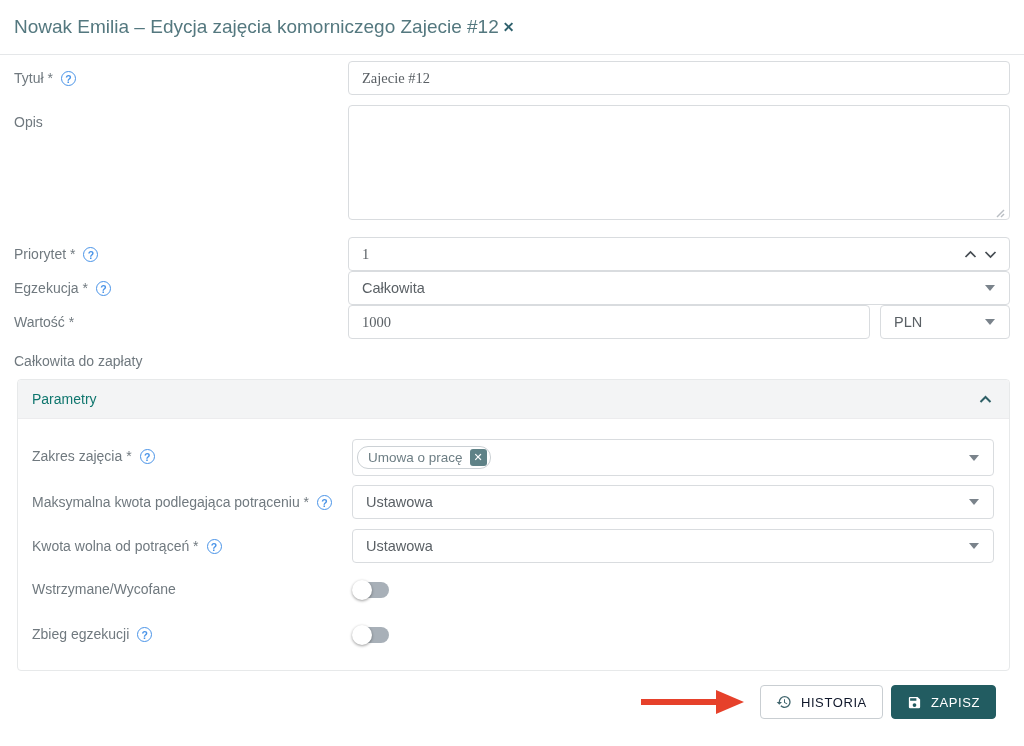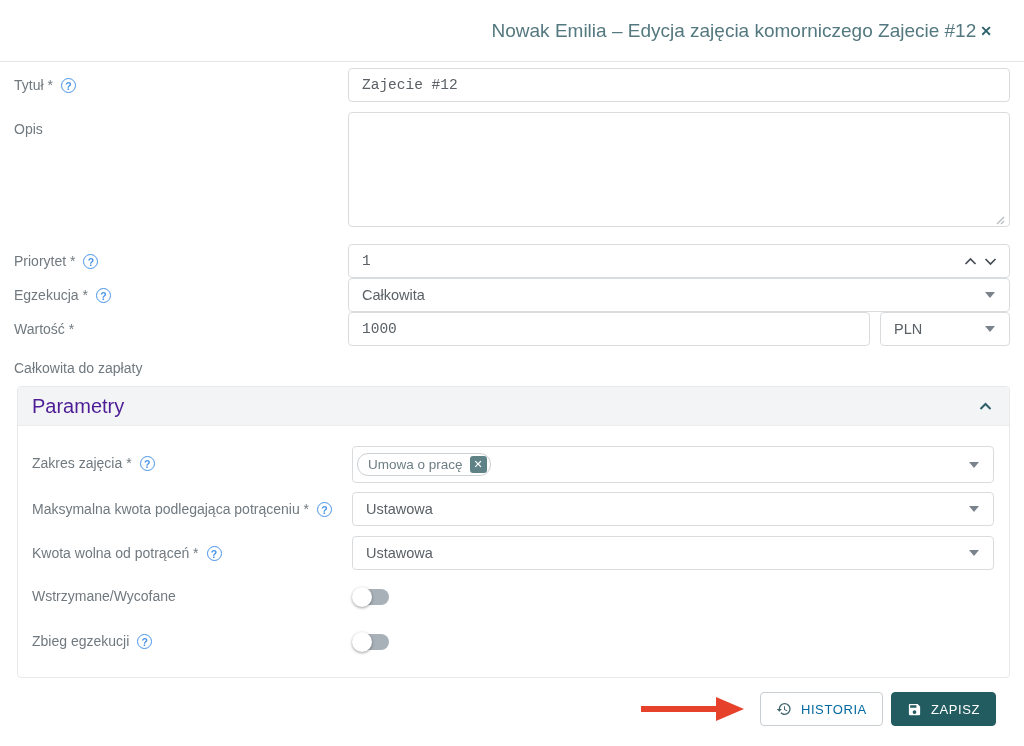--- a/index.html
+++ b/index.html
@@ -1,40 +1,40 @@
 <!DOCTYPE html>
 <html><head>
 <meta charset="utf-8">
 <style>
   * { box-sizing: border-box; margin: 0; padding: 0; }
   html, body { width: 1024px; height: 746px; overflow: hidden; background: #fff;
     font-family: "Liberation Sans", sans-serif; }
 
   
-  .modal-header { height: 62px; display: flex; align-items: center;
-    justify-content: flex-end; padding: 16px 14px; border-bottom: 1px solid #e5e7e9; }
+  .modal-header { height: 55px; display: flex; align-items: center;
+    justify-content: flex-start; padding: 16px 14px; border-bottom: 1px solid #e5e7e9; }
   .modal-title { font-size: 19px; font-weight: 400; color: #54787f; }
   .close-btn { color: #2f616d; font-size: 14px; font-weight: 700; cursor: pointer;
     padding: 4px 18px 4px 4px; line-height: 1; }
 
   
   .form { padding: 6px 14px 0 14px; }
   .row { display: flex; }
   .row-label { width: 334px; flex: none; color: #70797f; font-size: 14px;
     padding-top: 9px; display: flex; align-items: flex-start; }
   .row-field { flex: 1; position: relative; }
 
   .help { display: inline-flex; align-items: center; justify-content: center;
     width: 15px; height: 15px; border: 1px solid #4a94e8; border-radius: 50%;
     color: #4a94e8; font-size: 10.5px; font-weight: 700; margin-left: 8px;
     position: relative; top: 1px; flex: none; cursor: pointer; }
 
   .text-input { width: 100%; height: 34px; border: 1px solid #d9dcdf; border-radius: 4px;
     padding: 0 13px; font-size: 14.5px; color: #5a6065; outline: none;
-    font-family: Liberation Mono, monospace; background: #fff; }
+    font-family: Liberation Serif, serif; background: #fff; }
 
   textarea.text-input { height: 115px; resize: none; padding-top: 8px; }
   .resize-grip { position: absolute; right: 5px; bottom: 6px; pointer-events: auto;
     cursor: nwse-resize; }
 
   .select { width: 100%; height: 34px; border: 1px solid #d9dcdf; border-radius: 4px;
     padding: 0 14px 0 13px; font-size: 14.5px; color: #5a6065; background: #fff;
     display: flex; align-items: center; justify-content: space-between; cursor: pointer; }
   .caret-down { width: 0; height: 0; border-left: 5px solid transparent;
     border-right: 5px solid transparent; border-top: 6px solid #7a838b; flex: none; }
@@ -54,21 +54,21 @@
 
   .wartosc-wrap { display: flex; }
   .wartosc-wrap .text-input { flex: 1; }
   .pln-select { width: 130px; flex: none; margin-left: 10px; }
 
   
   .panel { margin-left: 3px; border: 1px solid #e7e9ea; border-radius: 4px; }
   .panel-header { height: 39px; background: #f3f4f5; border-radius: 4px 4px 0 0;
     display: flex; align-items: center; justify-content: space-between;
     padding: 0 17px 0 14px; cursor: pointer; border-bottom: 1px solid #ececee; }
-  .panel-title { color: #4c1d95; font-size: 20px; }
+  .panel-title { color: #0f766e; font-size: 14px; }
   .panel-body { padding: 20px 15px 20px 14px; }
   .panel-body .row-label { width: 320px; }
 
   .r-zakres { margin-bottom: 9px; }
   .r-maks   { margin-bottom: 10px; }
   .r-kwota  { margin-bottom: 14px; }
   .r-wstrz  { margin-bottom: 17px; }
   .r-wstrz, .r-zbieg { height: 28px; }
   .r-wstrz .row-label, .r-zbieg .row-label { padding-top: 4px; }
 
@@ -85,21 +85,21 @@
   .toggle-knob { position: absolute; left: 0; top: 0; width: 20px; height: 20px;
     background: #fff; border-radius: 50%; box-shadow: 0 1px 3px rgba(0,0,0,.40); }
 
   
   .footer { display: flex; justify-content: flex-end; align-items: center;
     margin-top: 14px; padding-right: 14px; gap: 8px; }
   .annotation-arrow { margin-right: 2px; display: block; }
   .btn { height: 34px; display: inline-flex; align-items: center; gap: 9px;
     padding: 0 15px; border-radius: 4px; font-size: 13px; letter-spacing: .6px;
     cursor: pointer; font-family: "Liberation Sans", sans-serif; }
-  .btn-history { background: #fff; border: 1px solid #c9ced2; color: #0369a1; }
+  .btn-history { background: #fff; border: 1px solid #c9ced2; color: #0f172a; }
   .btn-save { background: #225c61; border: 1px solid #225c61; color: #fff; align-items: center; }
   .btn svg { flex: none; display: block; }
 </style>
 </head>
 <body>
 
 <div>
 
   <div class="modal-header">
     <div class="modal-title">Nowak Emilia – Edycja zajęcia komorniczego Zajecie #12</div>

